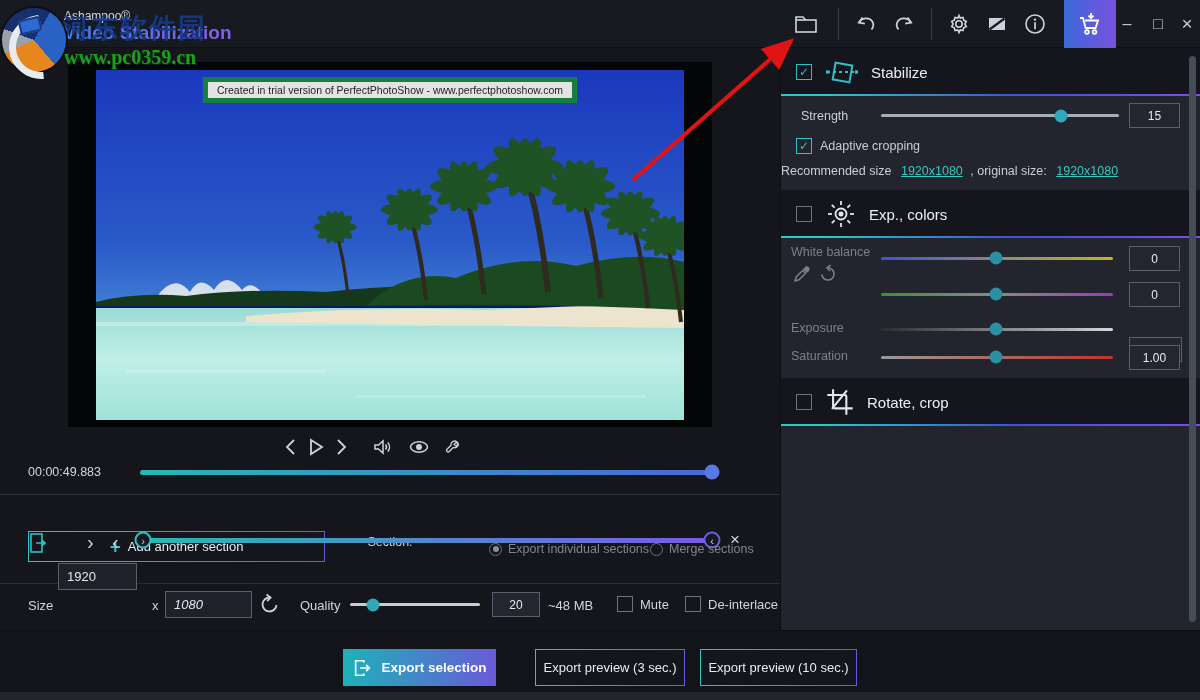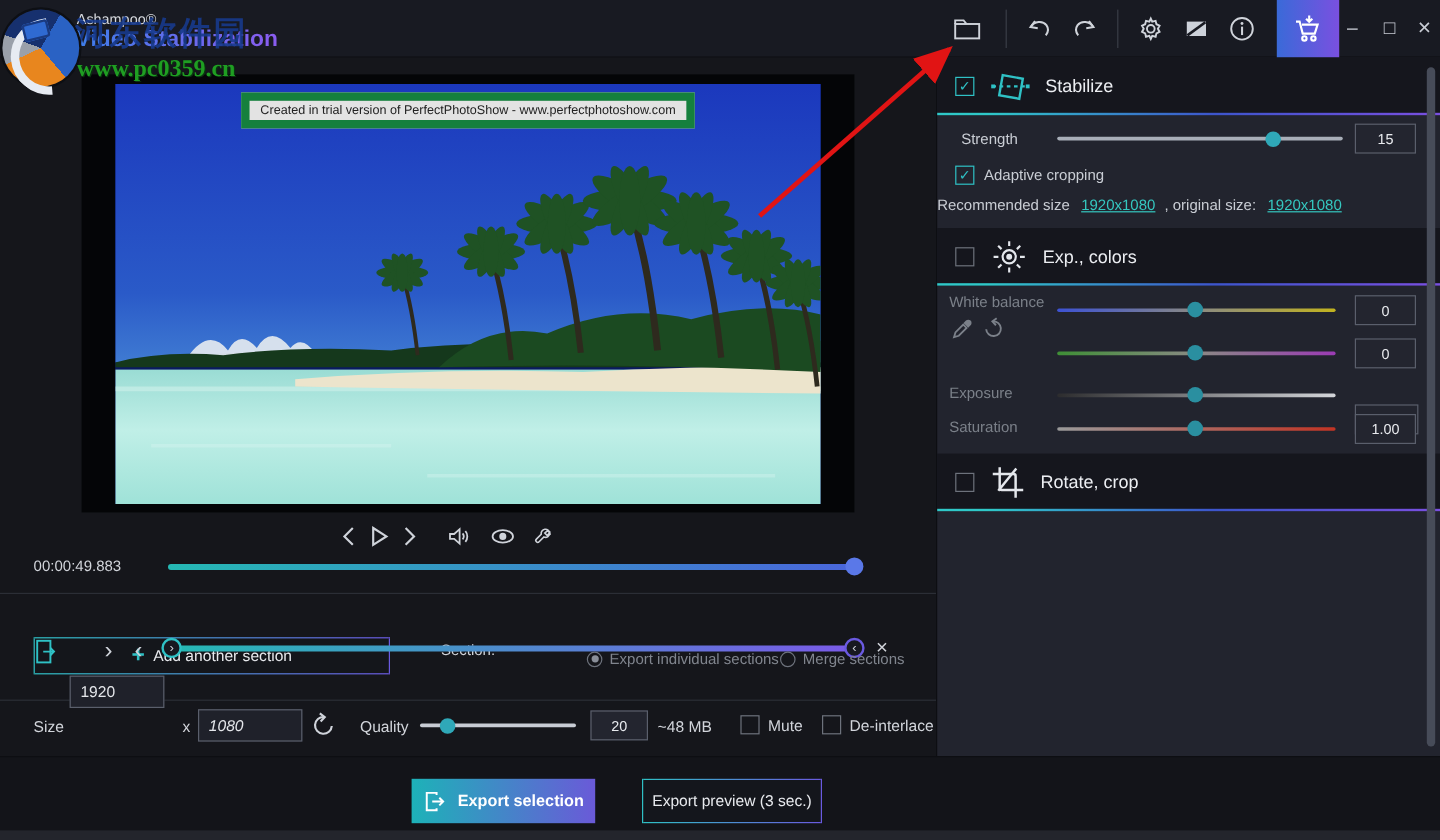--- a/index.html
+++ b/index.html
@@ -28,21 +28,21 @@
   .tbtn{height:48px;width:38px;display:flex;align-items:center;justify-content:center;top:0;color:#c8ccd4;}
   .tsep{top:8px;width:1px;height:32px;background:#3a3d47;}
   #cart-btn{left:1064px;top:0;width:52px;height:48px;display:flex;align-items:center;justify-content:center;
      background:linear-gradient(90deg,#3a6ad8,#7a50e0);}
   .winbtn{font-size:16px;color:#c8ccd4;}
   svg.ic{display:block;}
 
   
   #videoframe{left:68px;top:62px;width:644px;height:365px;background:#040507;}
   #videocontent{position:absolute;left:28px;right:28px;top:8px;bottom:7px;overflow:hidden;background:#0a1a60;}
-  #caption{position:absolute;left:50%;top:7px;transform:translateX(-50%);background:#e3e3e3;border:7px solid #15803d;
+  #caption{position:absolute;left:50%;top:7px;transform:translateX(-50%);background:#e3e3e3;border:5px solid #15803d;
      color:#222;font-size:10.5px;padding:2px 9px;white-space:nowrap;z-index:5;}
   .pctl{top:436px;height:22px;display:flex;align-items:center;justify-content:center;color:#c8ccd4;}
   #timetext{left:28px;top:465px;font-size:12.5px;color:#d2d5db;}
   .track{border-radius:3px;}
   #main-track{left:140px;top:470px;width:572px;height:5px;background:linear-gradient(90deg,#25b9b4,#4a66dc);}
   #main-knob{left:712px;top:472px;width:15px;height:15px;border-radius:50%;background:#5a78e8;transform:translate(-50%,-50%);}
   .hdiv{left:0;width:780px;height:1px;background:#2b2e36;}
 
   
   #section-title{left:0;top:505px;width:780px;text-align:center;font-size:12.5px;color:#d2d5db;margin-top:30px;}
@@ -305,20 +305,23 @@
     <button id="btn-export-sel" class="abs">
       <svg width="20" height="22" viewBox="0 0 22 24" fill="none" stroke="#ffffff" stroke-width="1.8">
         <path d="M13 6 V4 H4 v16 h9 v-2"></path>
           <path d="M9 12 h10 m-3.5 -3.5 L19 12 l-3.5 3.5"></path>
       </svg>
       <span>Export selection</span>
     </button>
     <button class="abs btn-outline" style="left:535px;width:150px;">
       <span>Export preview (3 sec.)</span>
     </button>
+    <button class="abs btn-outline" style="left:700px;width:157px;">
+      <span>Export preview (10 sec.)</span>
+    </button>
   </div>
   <div id="bottomstrip" class="abs"></div>
 
   <div id="rpanel" class="abs">
 
     <div class="sechdr abs" style="top:0;">
       <span class="chk on">✓</span>
       <svg style="margin-left:13px;" width="34" height="30" viewBox="0 0 34 30" fill="none" stroke="#2fc1c5" stroke-width="2">
         <rect x="9" y="7" width="17" height="17" transform="rotate(10 17.5 15.5)"></rect>
         <line x1="2" y1="15" x2="32" y2="15" stroke-dasharray="3 3"></line>

